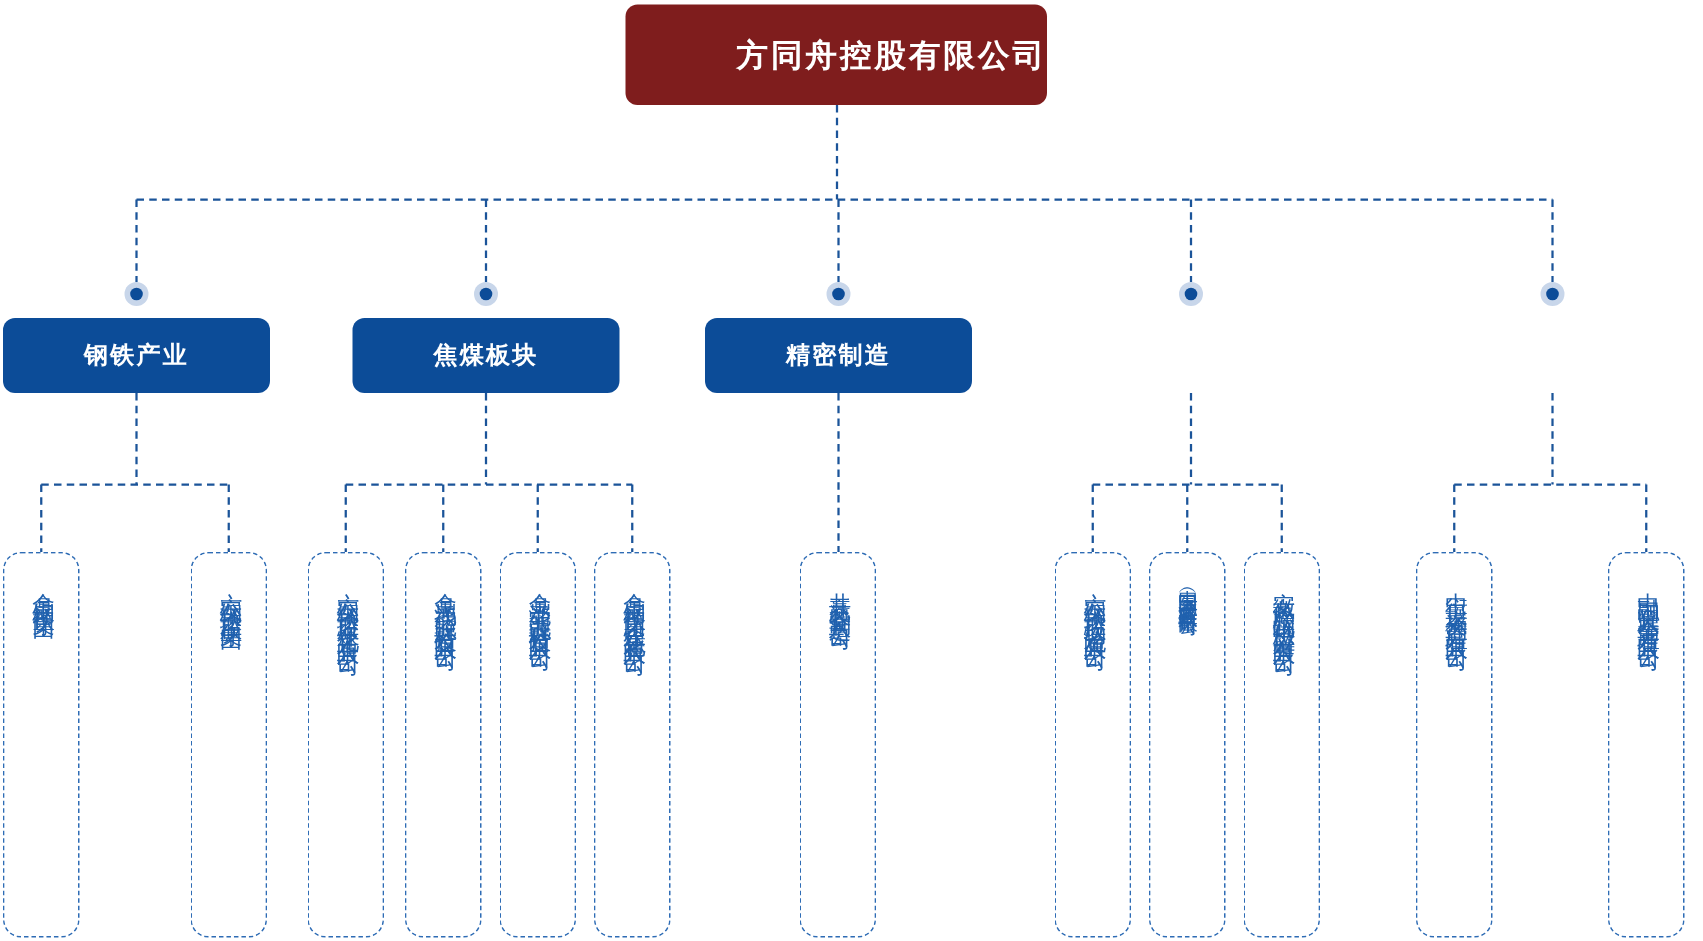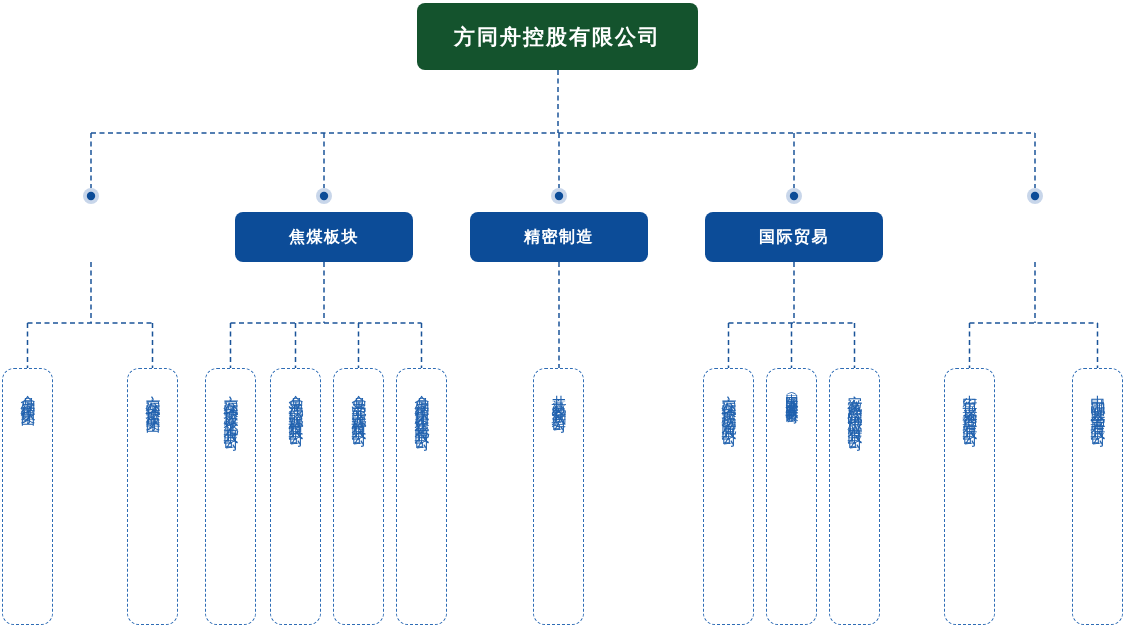--- a/index.html
+++ b/index.html
@@ -10,23 +10,23 @@
     background: #ffffff;
     font-family: "Liberation Sans", "DejaVu Sans", sans-serif;
     overflow: hidden;
   }
   svg.lines { position: absolute; left: 0; top: 0; width: 1135px; height: 627px; }
 
   .root-box {
     position: absolute;
     left: 417px; top: 3px;
     width: 281px; height: 67px;
-    background: #14532d;
+    background: #7f1d1d;
     border-radius: 8px;
-    display: flex; align-items: center; justify-content: center;
+    display: flex; align-items: center; justify-content: flex-end;
     color: #ffffff;
     font-size: 21px; font-weight: bold; letter-spacing: 2px;
   }
 
   .div-box {
     position: absolute;
     top: 212px;
     width: 178px; height: 50px;
     background: #0C4C98;
     border-radius: 8px;
@@ -83,28 +83,28 @@
         <circle cx="794" cy="196" r="4.2" fill="#0C4C98"></circle>
       <circle cx="1035" cy="196" r="8" fill="#C8D6EA"></circle>
         <circle cx="1035" cy="196" r="4.2" fill="#0C4C98"></circle>
     </g>
   </svg>
 
   <div class="root-box">
     <span>方同舟控股有限公司</span>
   </div>
 
+  <div class="div-box" style="left:2px">
+    <span>钢铁产业</span>
+  </div>
   <div class="div-box" style="left:470px">
     <span>精密制造</span>
   </div>
   <div class="div-box" style="left:235px">
     <span>焦煤板块</span>
-  </div>
-  <div class="div-box" style="left:705px">
-    <span>国际贸易</span>
   </div>
 
   <div class="child-box" style="left:2px">
     <span class="vtext">金鼎钢铁集团</span>
   </div>
   <div class="child-box" style="left:127px">
     <span class="vtext">六安钢铁控股集团</span>
   </div>
 
   <div class="child-box" style="left:205px">

